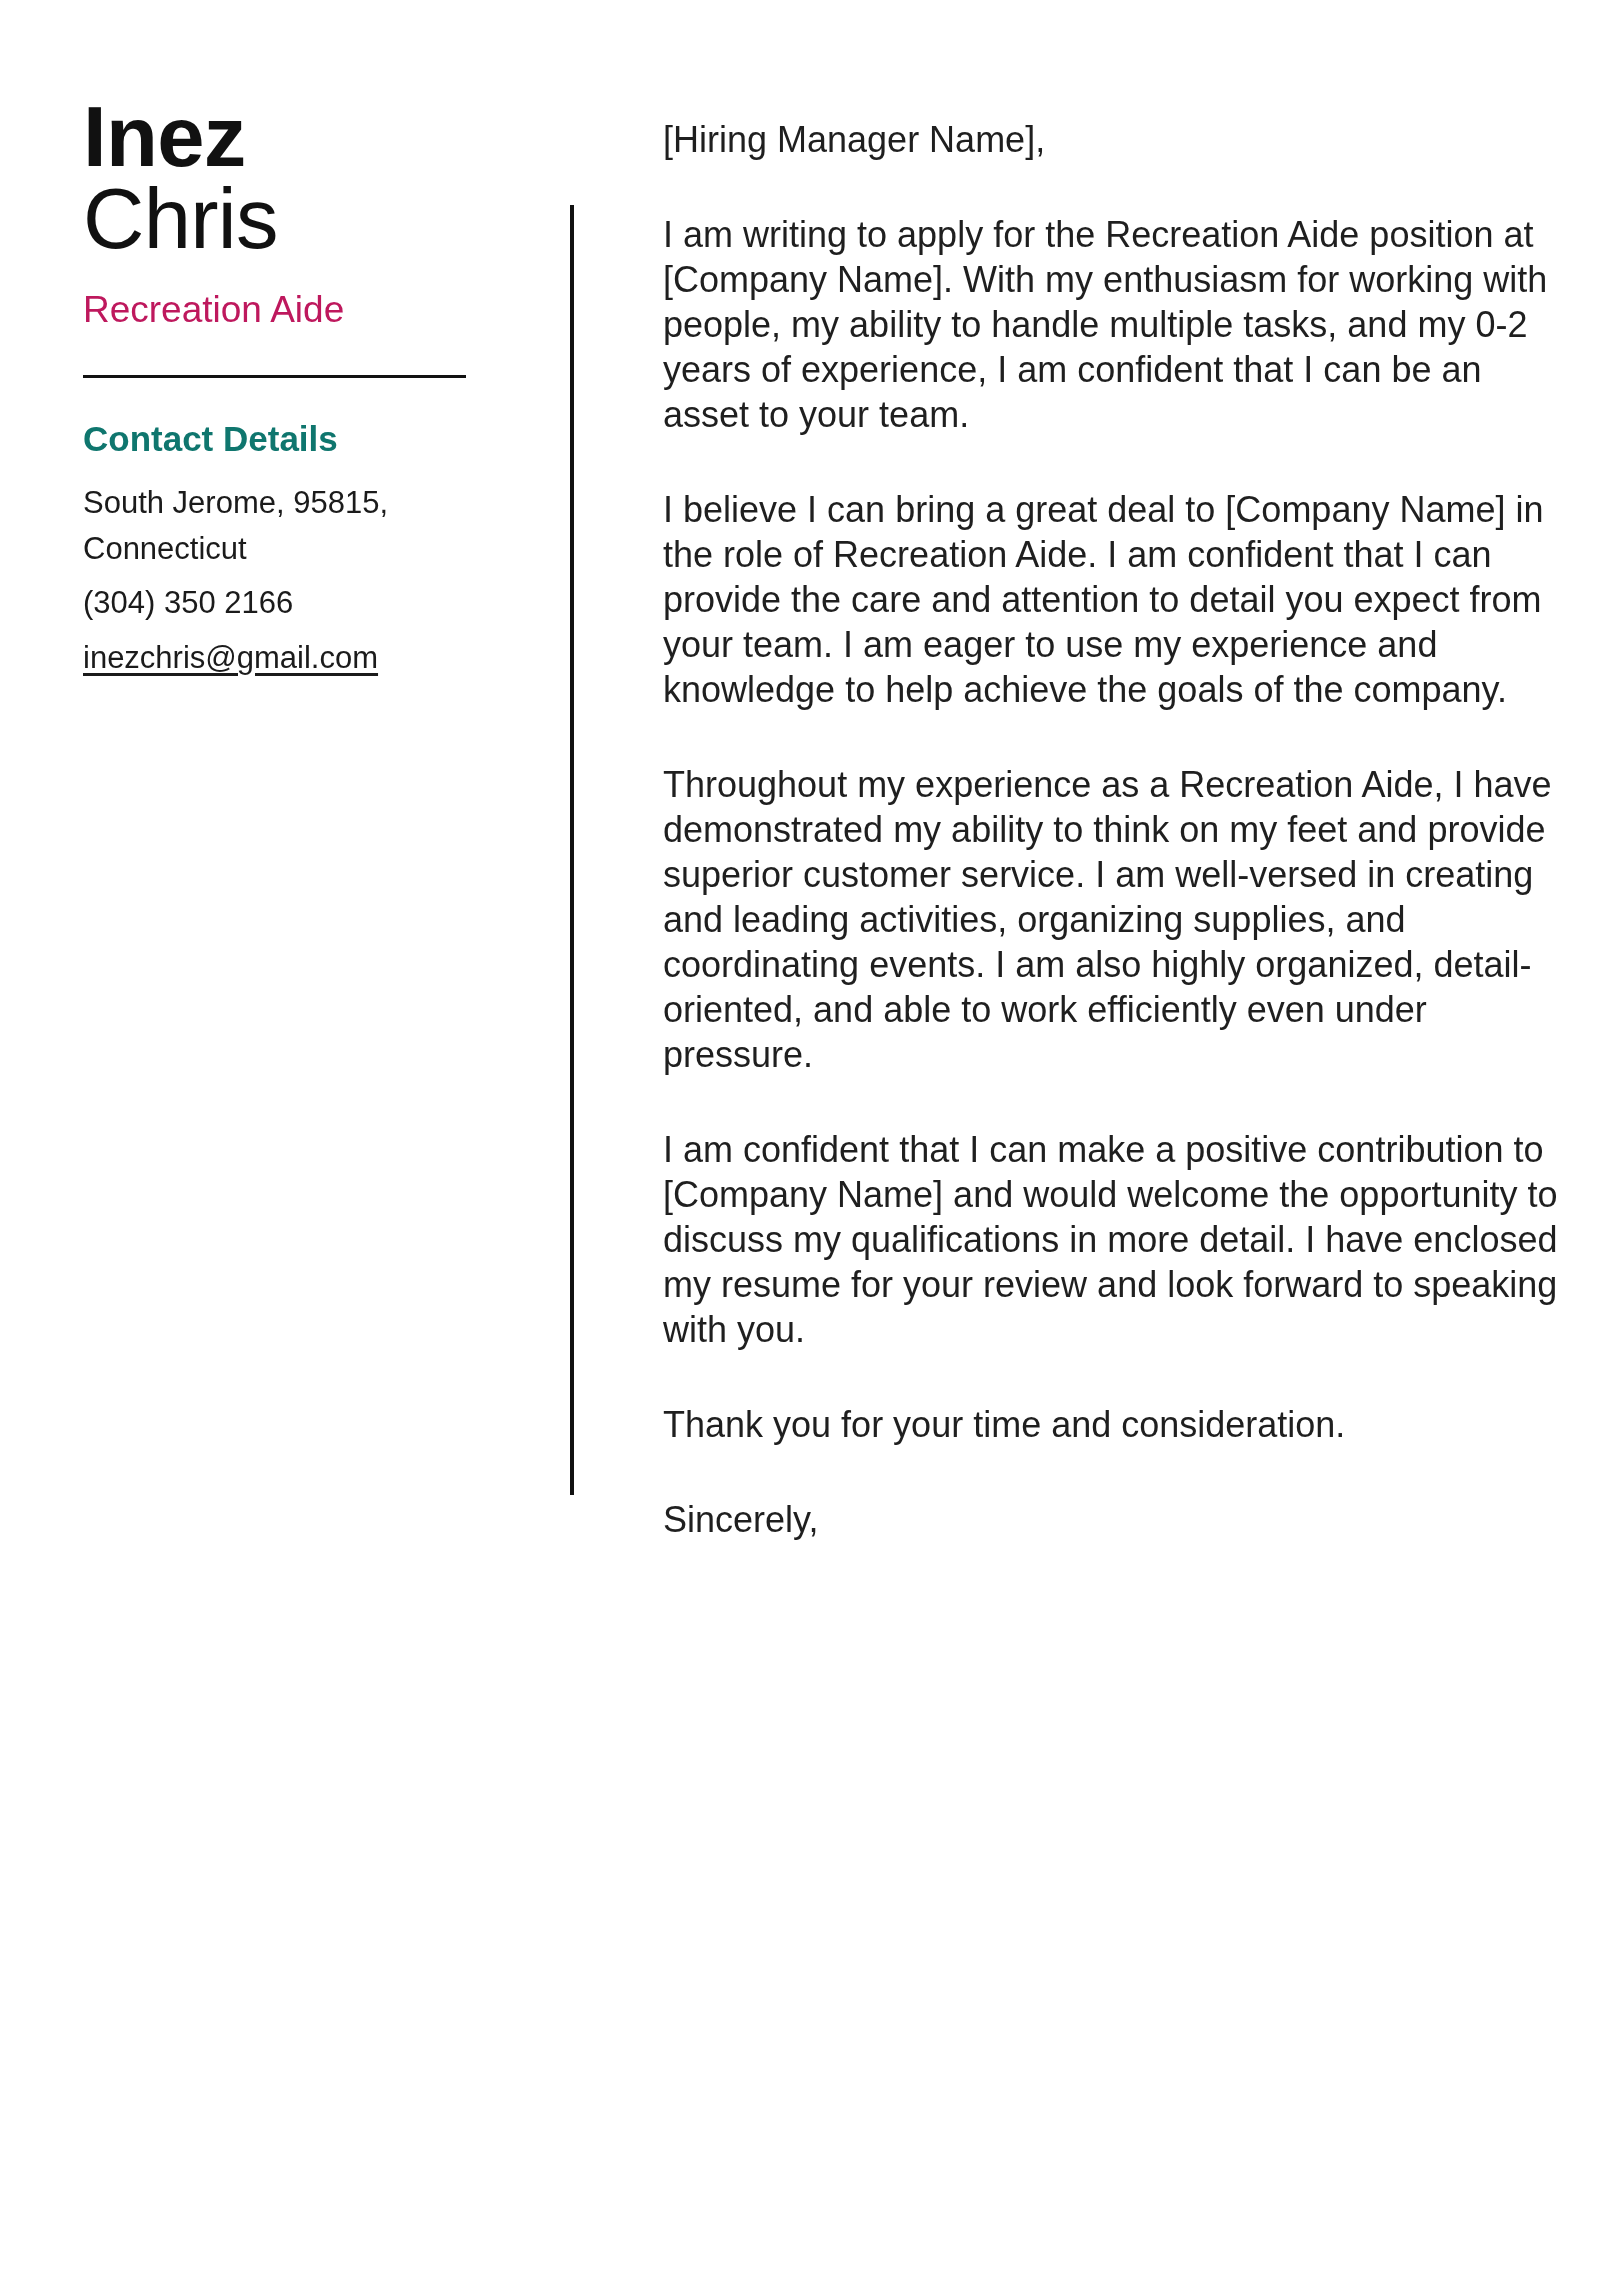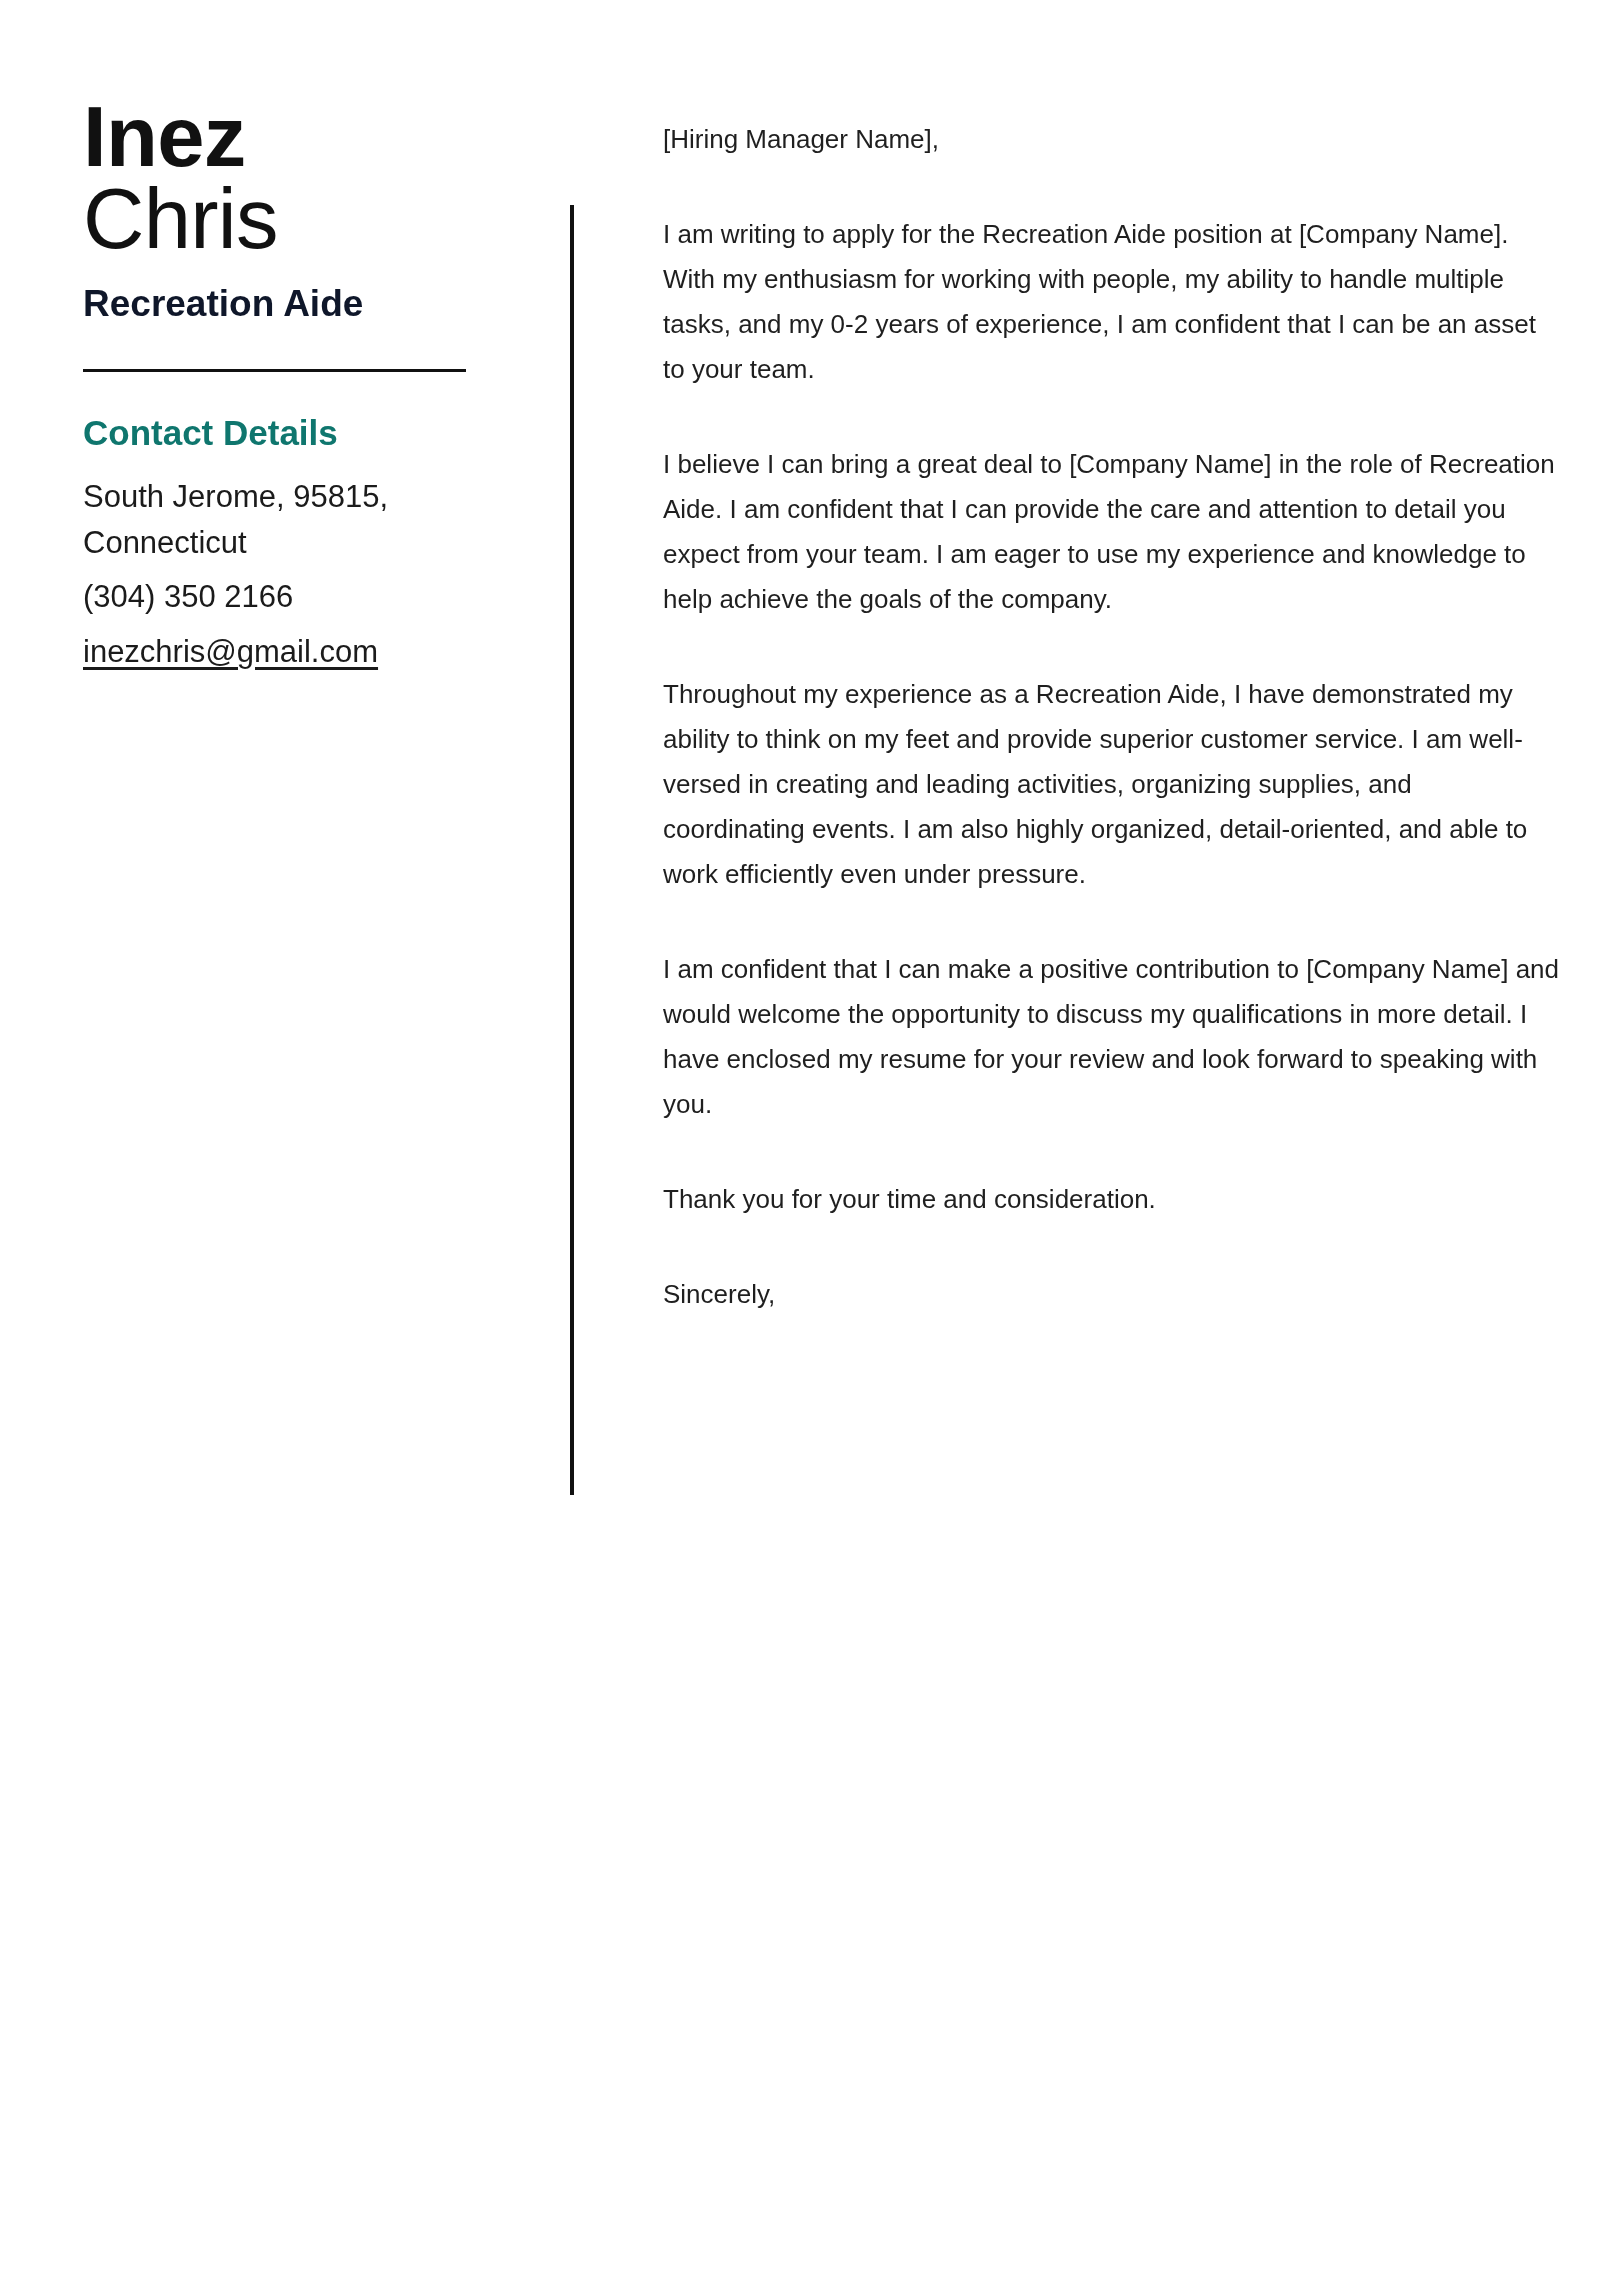--- a/index.html
+++ b/index.html
@@ -34,25 +34,25 @@
   }
   .name .first {
     display: block;
     font-weight: 700;
   }
   .name .last {
     display: block;
     font-weight: 400;
   }
   .job-title {
-    margin-top: 22px;
+    margin-top: 28px;
     font-size: 37px;
     line-height: 46px;
-    font-weight: 700;
-    color: #0f172a;
+    font-weight: 400;
+    color: #be185d;
   }
   .divider {
     margin: 42px 0 0 0;
     border: none;
     border-top: 3.9px solid #111111;
     width: 383px;
   }
   .contact-heading {
     margin: 39px 0 0 0;
     font-size: 35px;
@@ -85,21 +85,21 @@
     height: 1290px;
     background: #111111;
   }
 
   
   .letter {
     position: absolute;
     left: 663px;
     top: 117px;
     width: 897px;
-    font-size: 26px;
+    font-size: 36px;
     line-height: 45px;
     color: #1f1f1f;
   }
   .letter p {
     margin: 0 0 50px 0;
   }
   .letter p.mt-sm { margin-top: 15px; }
   .signoff p { margin: 0; }
 </style>
 </head>

